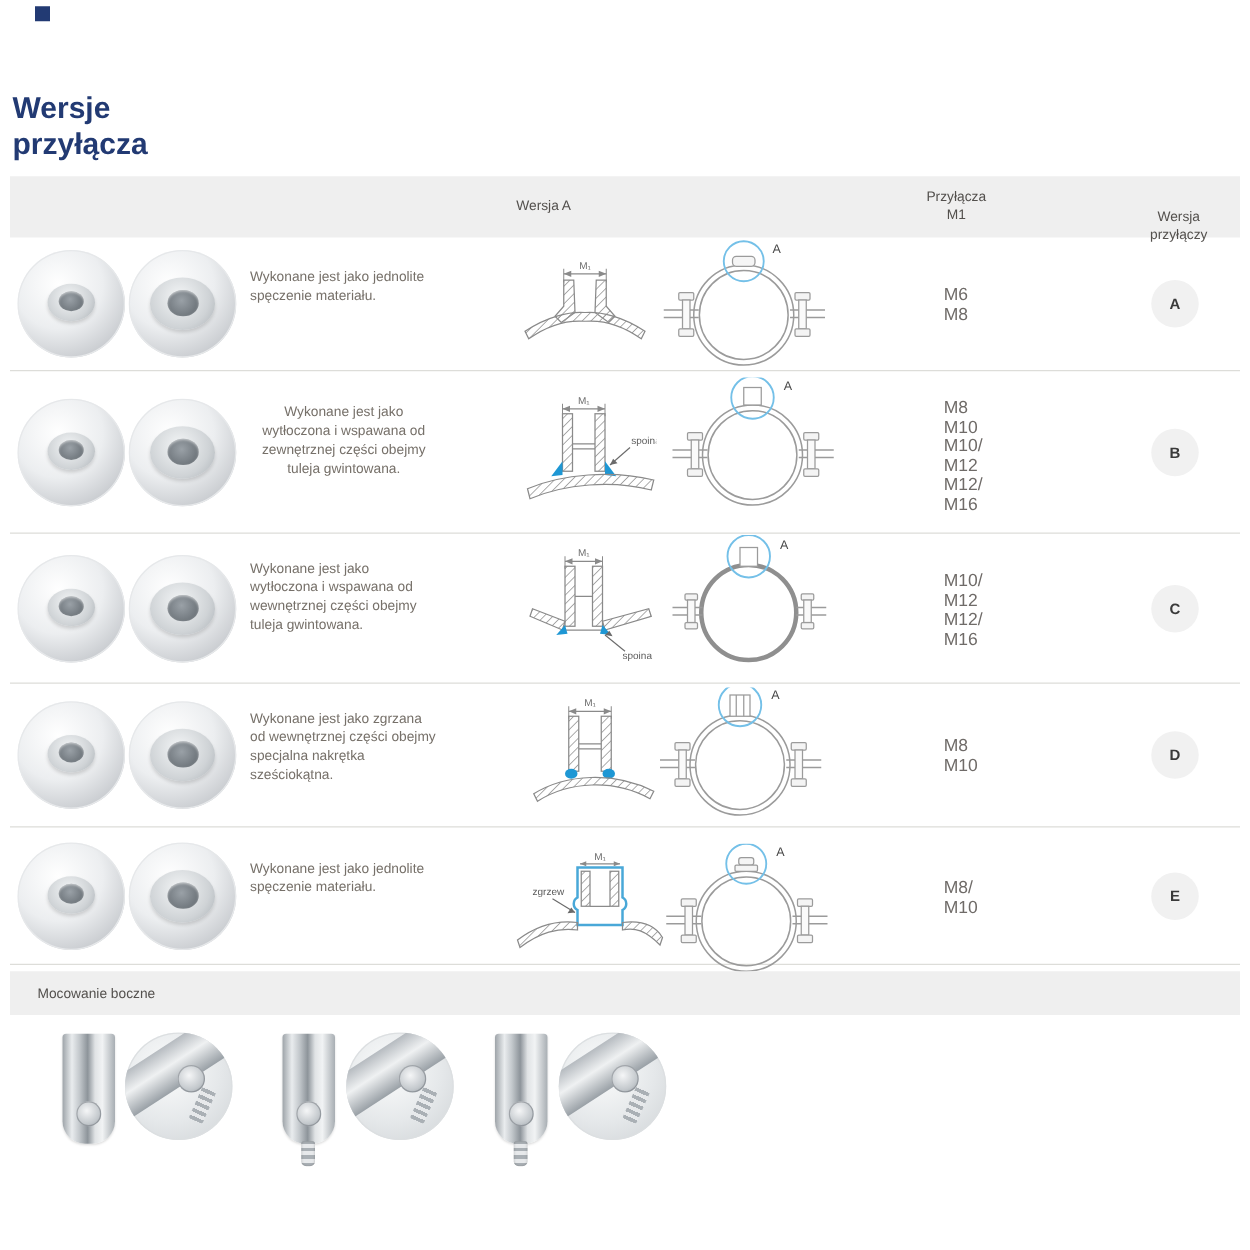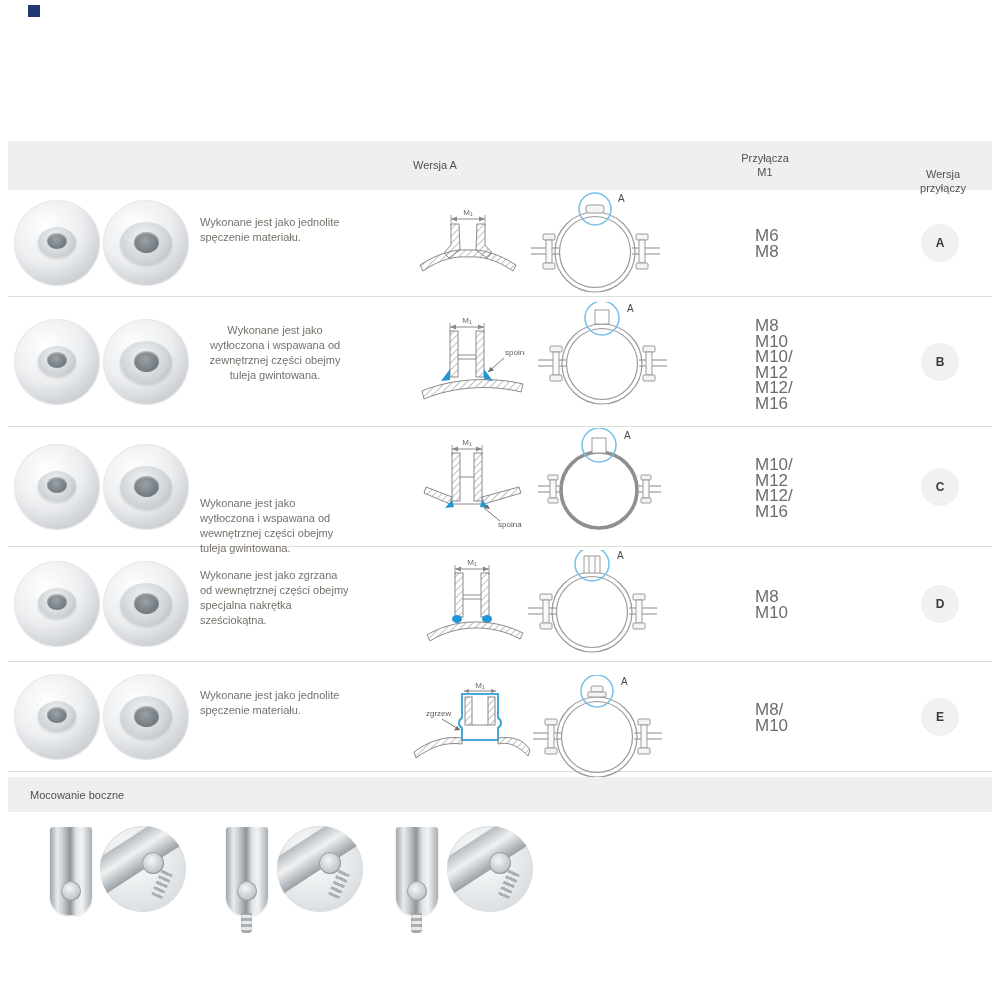--- a/index.html
+++ b/index.html
@@ -8,21 +8,21 @@
   .abs{position:absolute;}
   .title{left:10px;top:72px;font-size:24px;line-height:29px;font-weight:bold;color:#223a73;}
   .topmark{left:28px;top:5px;width:12px;height:12px;background:#223a73;}
   .bar{left:8px;width:984px;background:#efefef;}
   .hdr{top:141px;height:49px;}
   .sidebar-bar{top:777px;height:35px;}
   .hcell{font-size:11px;color:#53504d;line-height:14px;}
   .hcenter{text-align:center;white-space:pre-line;}
   .divider{left:8px;width:984px;height:1px;background:#ddddd9;}
   .desc{width:150px;font-size:11px;line-height:15px;color:#767069;}
-  .sizes{font-size:17px;line-height:15.5px;color:#6f6b68;white-space:pre-line;}
+  .sizes{font-size:14px;line-height:15.5px;color:#6f6b68;white-space:pre-line;}
   .badge{width:38px;height:38px;border-radius:50%;background:#f1f1f1;
          display:flex;align-items:center;justify-content:center;
          font-size:12px;font-weight:bold;color:#3a3a3a;}
   
   .photo{width:86px;height:86px;border-radius:50%;
          background:radial-gradient(circle at 38% 32%, #ffffff 0%, #eceef0 45%, #c9ccd0 78%, #eef0f1 100%);
          box-shadow:inset 0 0 0 1px #e6e8ea;}
   .ph-boss{position:absolute;left:24px;top:27px;width:38px;height:30px;border-radius:50%;
          background:radial-gradient(circle at 45% 38%, #f4f6f7 0%, #cfd3d6 62%, #a9afb4 100%);
          box-shadow:0 2px 3px rgba(0,0,0,.15);}
@@ -56,20 +56,24 @@
   .weld-t{font-size:8px;fill:#5c5c5c;}
   .view-t{font-size:10px;fill:#474747;}
 </style>
 </head>
 <body>
 
 <div class="page">
 
   <div class="abs topmark"></div>
 
+  <div class="abs title">
+    <div>Wersje</div>
+    <div>przyłącza</div>
+  </div>
 
   <div class="abs bar hdr"></div>
   <div class="abs hcell" style="left:413px;top:158px;width:80px;">Wersja A</div>
   <div class="abs hcell hcenter" style="left:725px;top:151px;width:80px;">Przyłącza
 M1</div>
   <div class="abs hcell hcenter" style="left:903px;top:151px;width:80px;margin-top:16px;">Wersja
 przyłączy</div>
 
   <div class="abs divider" style="top:296px;"></div>
   <div class="abs divider" style="top:426px;"></div>
@@ -192,21 +196,21 @@
 
   <div>
     <div class="abs photo" style="left:14px;top:444px;">
       <div class="ph-boss"></div>
       <div class="ph-hole"></div>
     </div>
     <div class="abs photo alt" style="left:103px;top:444px;">
       <div class="ph-boss"></div>
       <div class="ph-hole"></div>
     </div>
-    <div class="abs desc" style="left:200px;top:448px;margin-top:48px;">Wykonane jest jako wytłoczona i wspawana od wewnętrznej części obejmy tuleja gwintowana.</div>
+    <div class="abs desc" style="left:200px;top:448px;">Wykonane jest jako wytłoczona i wspawana od wewnętrznej części obejmy tuleja gwintowana.</div>
 
     <svg class="abs" style="left:420px;top:437px;" width="105" height="100" viewBox="0 0 105 100">
       <defs>
           <pattern id="pC" width="5" height="5" patternUnits="userSpaceOnUse" patternTransform="rotate(45)">
         <line x1="0" y1="0" x2="0" y2="5" stroke="#9a9a9a" stroke-width="1.3"></line>
           </pattern>
         </defs>
       <line x1="32" y1="12" x2="62" y2="12" stroke="#8a8a8a" stroke-width="1"></line>
       <path d="M32,12 l6,-2.5 v5 z" fill="#8a8a8a"></path>
         <path d="M62,12 l-6,-2.5 v5 z" fill="#8a8a8a"></path>

